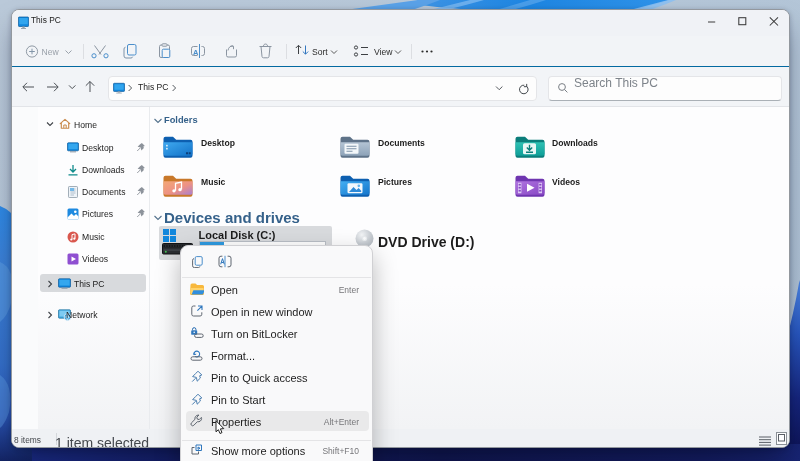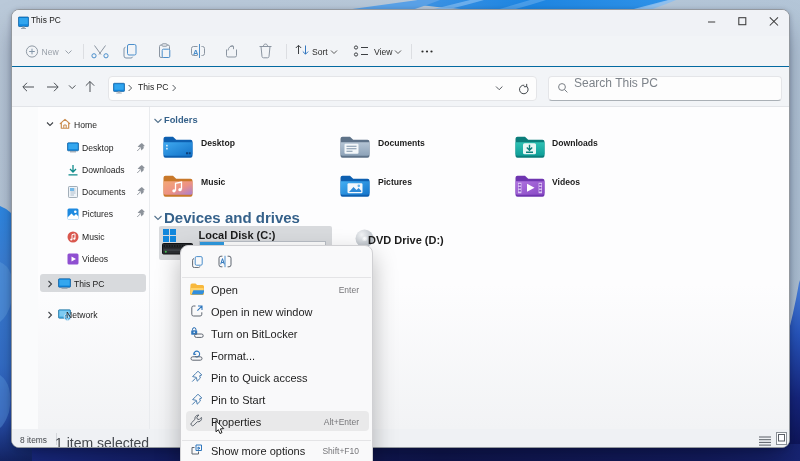--- a/index.html
+++ b/index.html
@@ -415,25 +415,25 @@
               <radialGradient id="gdvd" cx="0.35" cy="0.3" r="0.9">
                 <stop offset="0" stop-color="#f2f4f6"></stop>
                 <stop offset=".55" stop-color="#c6cbd1"></stop>
                 <stop offset="1" stop-color="#aab1b8"></stop>
               </radialGradient>
             </defs>
           <circle cx="9.5" cy="9.5" r="9" fill="url(#gdvd)"></circle>
           <circle cx="9.5" cy="9.5" r="2.6" fill="#e8ebee"></circle>
           <circle cx="9.5" cy="9.5" r="1.4" fill="#fbfcfd"></circle>
         </svg>
-        <div class="t" style="left:218px;top:127px;font-size:11px">DVD Drive (D:)</div>
+        <div class="t" style="left:228px;top:127px;font-size:14px">DVD Drive (D:)</div>
       </div>
     </div>
     <div id="status">
-      <div class="t" style="left:8px;top:6px;font-size:8.4px;color:#44484d">8 items</div>
+      <div class="t" style="left:2px;top:6px;font-size:8.4px;color:#44484d">8 items</div>
       <div class="abs" style="left:44px;top:4px;width:1px;height:12px;background:#d4d7db"></div>
       <div class="t" style="left:43px;top:6px;font-size:14px;color:#44484d">1 item selected</div>
       <svg class="abs" style="left:747px;top:7px" width="12" height="10" viewBox="0 0 12 10">
         <path d="M0,1 h12 M0,3.7 h12 M0,6.4 h12 M0,9.1 h12" stroke="#5a5f66" stroke-width="1"></path>
       </svg>
       <svg class="abs" style="left:764px;top:3px" width="11" height="13" viewBox="0 0 11 13">
         <rect x="0.5" y="0.5" width="10" height="12" fill="#fdfdfe" stroke="#8a9096" stroke-width="1"></rect>
         <rect x="2.5" y="2.5" width="6" height="6.5" fill="none" stroke="#5a5f66" stroke-width="1"></rect>
       </svg>
     </div>

